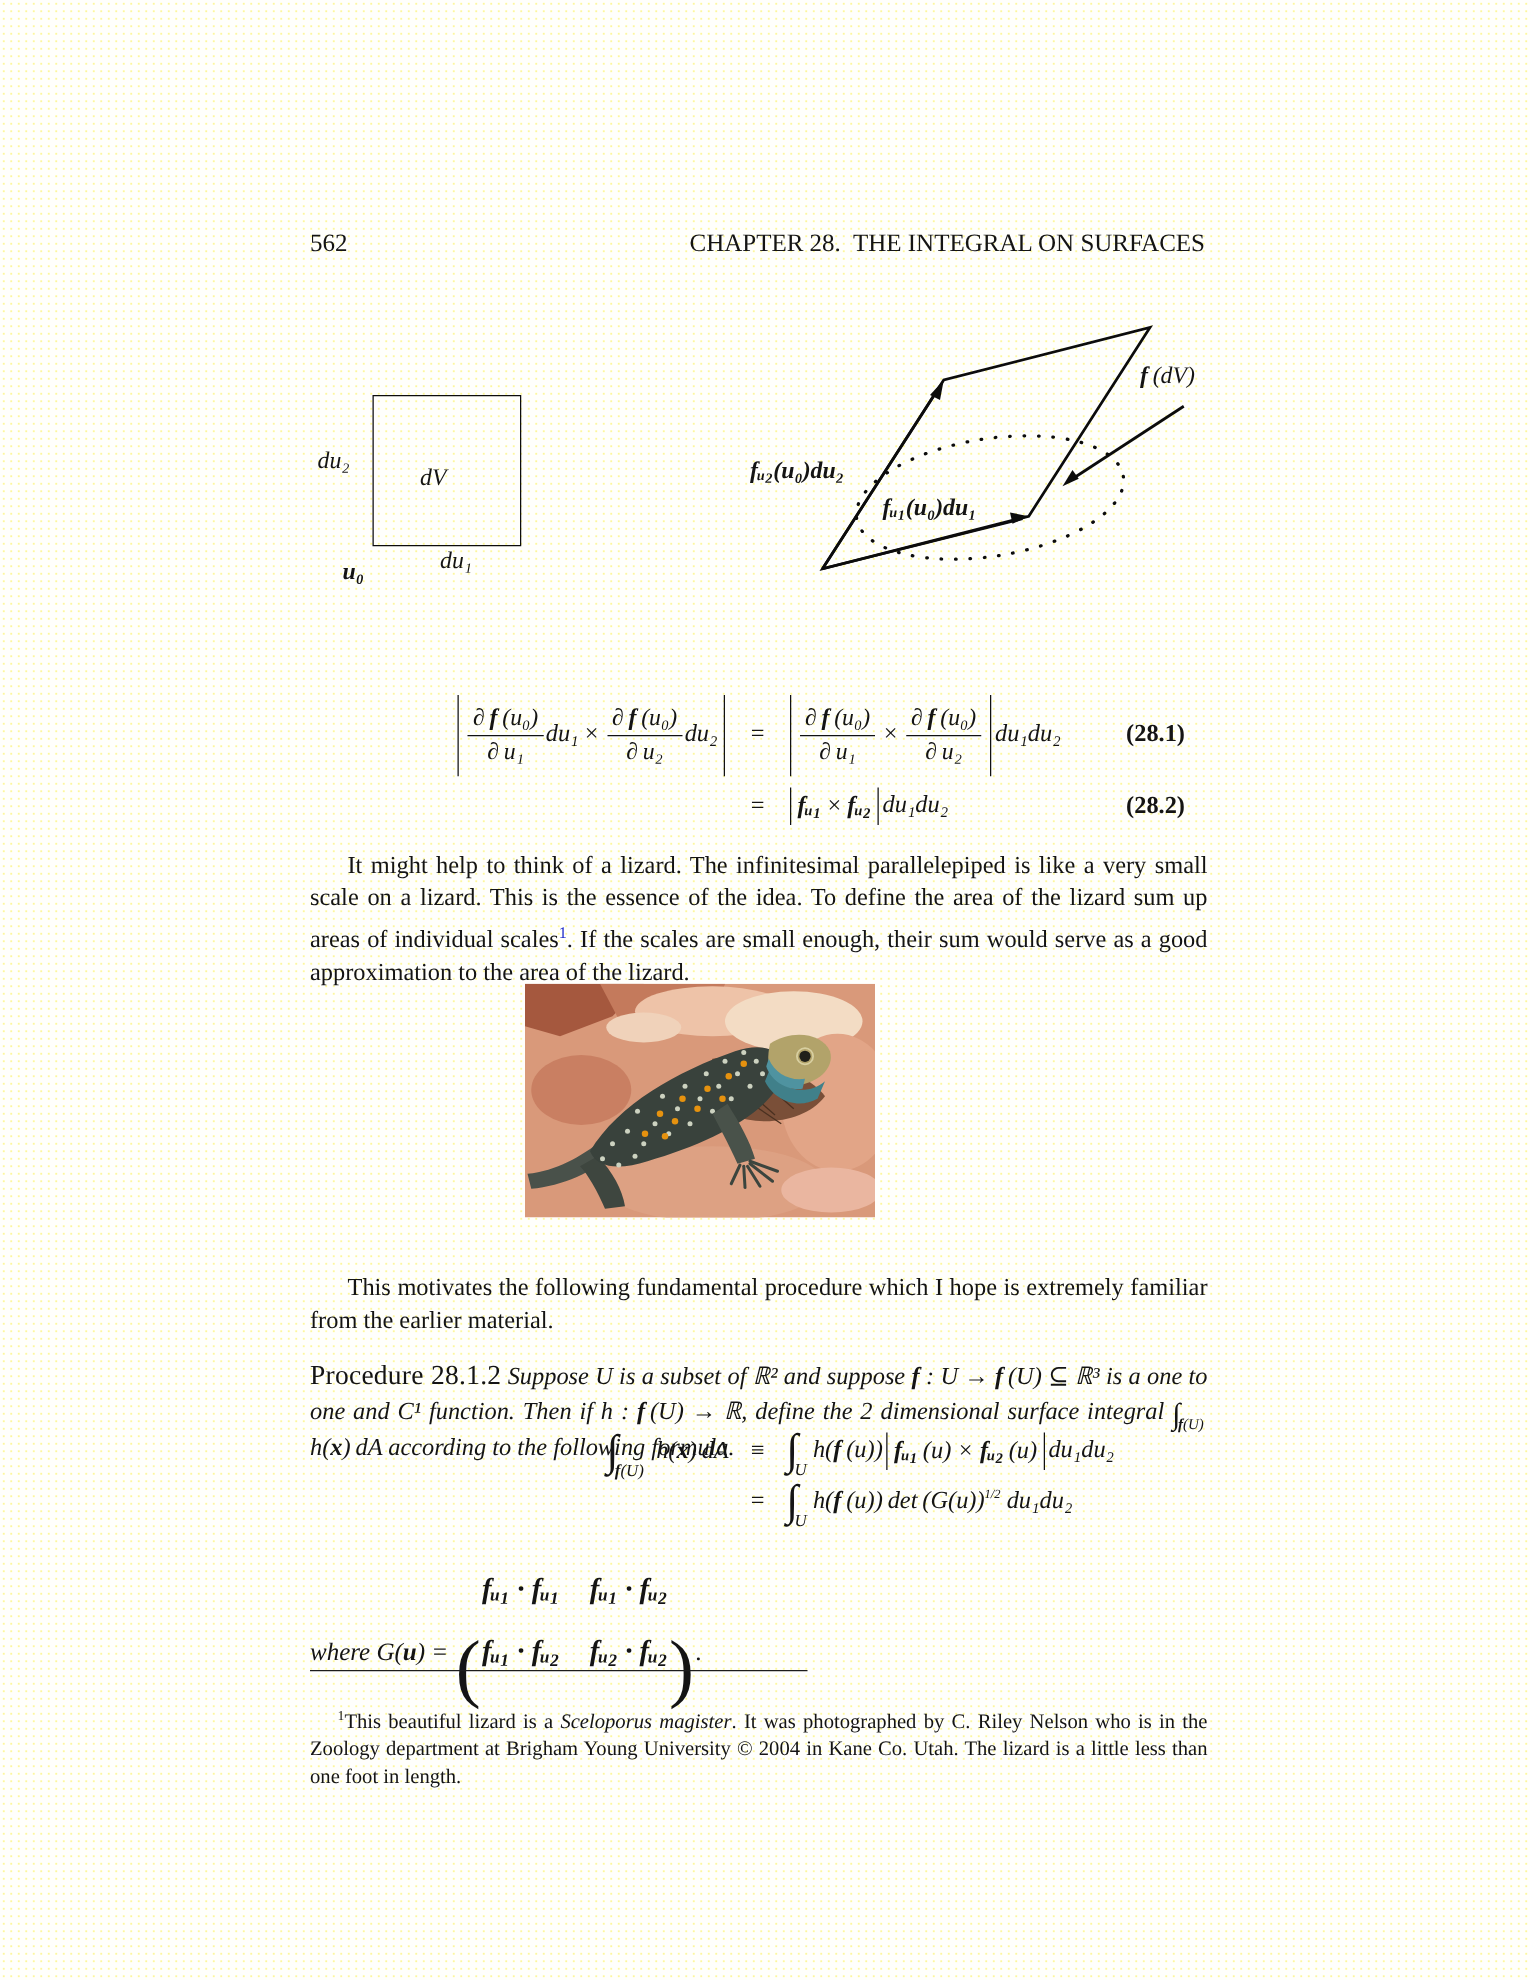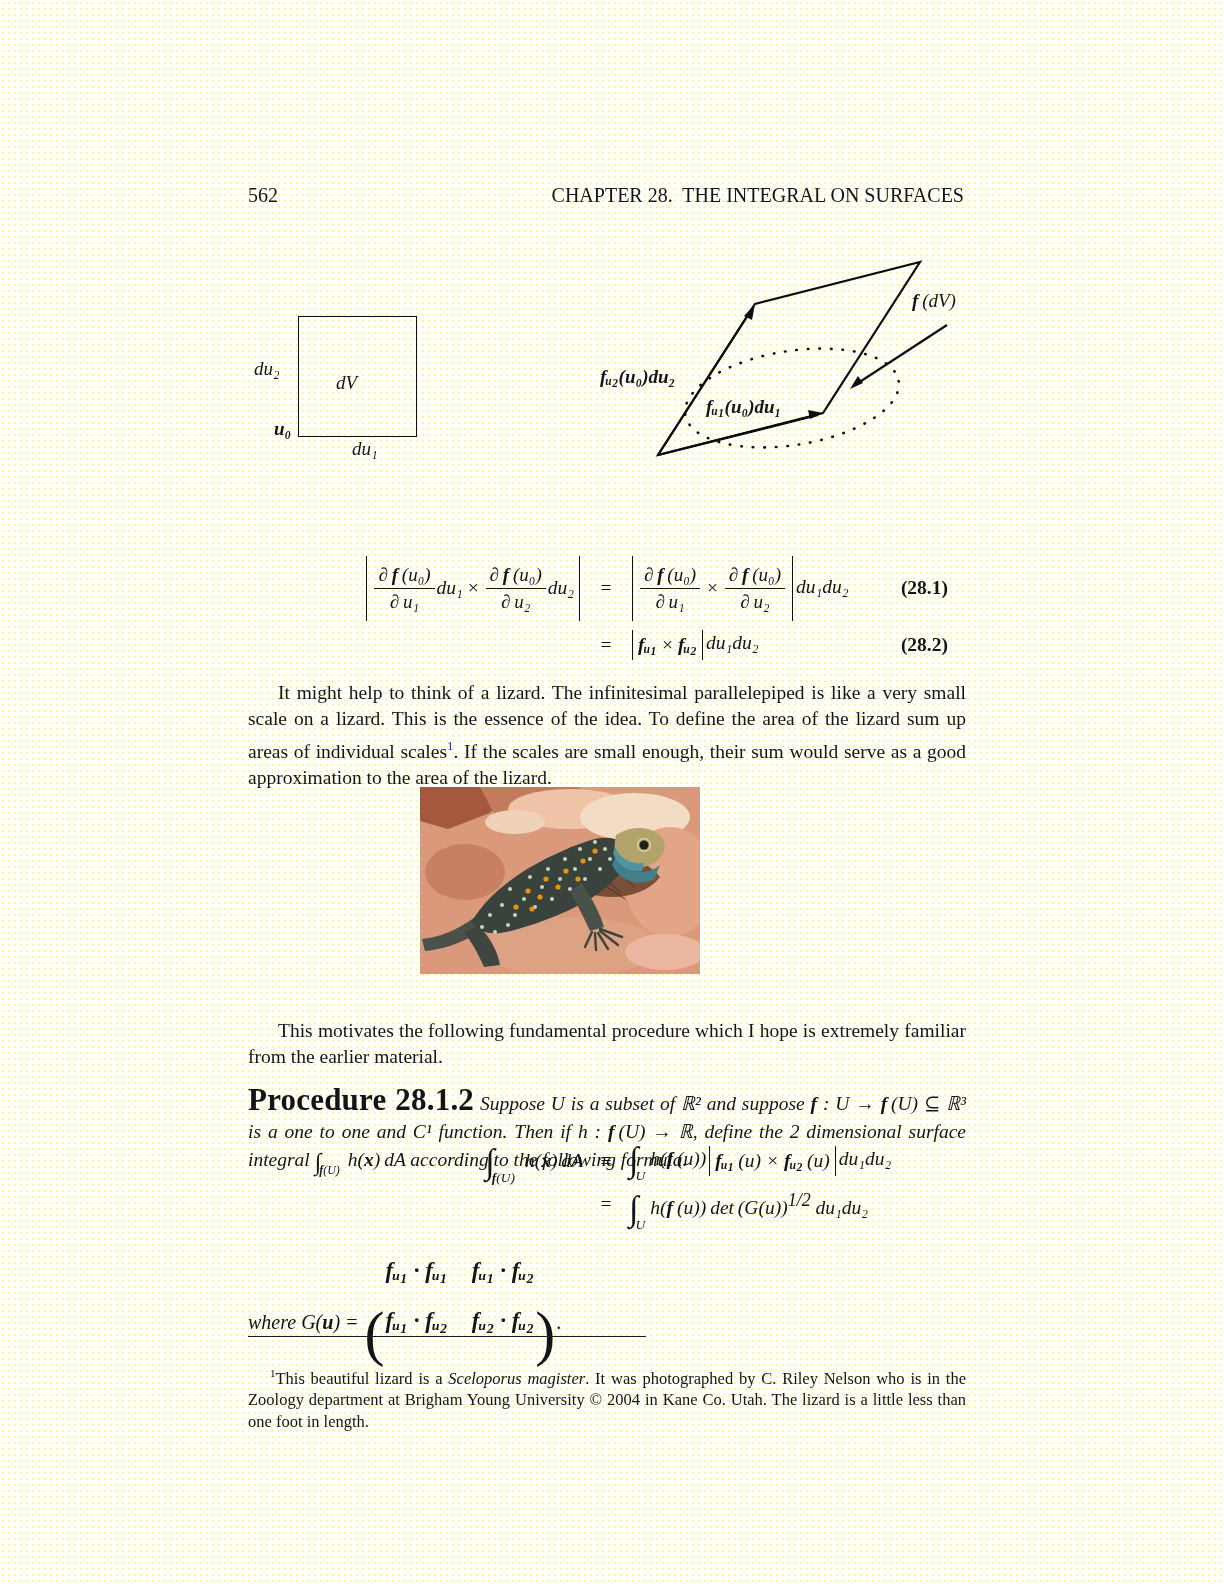--- a/index.html
+++ b/index.html
@@ -34,23 +34,23 @@
   .m{font-style:italic;}
   .frac{display:inline-block;text-align:center;vertical-align:middle;line-height:1.15;font-size:19px;margin:0 2px;}
   .frac .num{display:block;border-bottom:1.4px solid #111;padding:0 4px 2px;}
   .frac .den{display:block;padding-top:2px;}
   .norm{display:inline-flex;align-items:center;border-left:1.5px solid #111;border-right:1.5px solid #111;padding:4px 5px;margin:0 3px;vertical-align:middle;}
   .norm.tall{padding:8px 5px;}
   .dint{font-size:35px;font-style:normal;line-height:0;vertical-align:-6px;}
   .dint-sub{font-size:13.5px;font-style:italic;position:relative;top:15px;left:-3px;margin-right:2px;}
   .iint{font-size:24px;font-style:normal;line-height:0;vertical-align:-4px;}
   .iint-sub{font-size:12px;font-style:italic;position:relative;top:8px;left:-2px;margin-right:1px;}
-  sup.half{font-size:18px;}
-  
-  .proctitle{font-weight:bold;font-style:normal;font-size:31px;letter-spacing:0.2px;}
+  sup.half{font-size:10px;}
+  
+  .proctitle{font-weight:normal;font-style:normal;font-size:22px;letter-spacing:0.2px;}
   .procbody{font-style:italic;}
   
   .whereline{position:absolute;left:248px;top:1258px;display:flex;align-items:flex-end;font-size:20px;}
   .bigp{font-size:60px;font-weight:400;line-height:0;transform:scaleY(1.02);margin:0 1px;}
   .mat{display:inline-grid;grid-template-columns:auto auto;column-gap:30px;row-gap:1px;font-size:23px;text-align:left;gap:24px;}
   
   .fnrule{position:absolute;left:248px;top:1336px;width:398px;border-top:1.9px solid #1c1c1c;}
   .fnote{position:absolute;left:248px;top:1345px;width:718px;font-size:16.5px;line-height:22px;text-align:justify;text-indent:22px;}
   .photo{position:absolute;left:420px;top:787px;width:280px;height:187px;}
 </style>
@@ -61,21 +61,21 @@
 
   <div class="hdr">
     <span>562</span>
     <span>CHAPTER 28.&nbsp; THE INTEGRAL ON SURFACES</span>
   </div>
 
   <div class="fig">
     <div class="sq"></div>
     <span class="figlab" style="left:6px;top:108px;">du₂</span>
     <span class="figlab" style="left:88px;top:122px;">dV</span>
-    <span class="figlab bi" style="left:26px;top:168px;">u₀</span>
+    <span class="figlab bi" style="left:26px;top:197px;">u₀</span>
     <span class="figlab" style="left:104px;top:188px;">du₁</span>
 
     <svg class="fsvg" viewBox="0 0 368 218">
 
       <path d="M18,203 L115,52 L280,10 L183,161 Z" fill="none" stroke="#0c0c0c" stroke-width="2.2"></path>
 
       <ellipse cx="152" cy="146" rx="108" ry="47" fill="none" stroke="#0c0c0c" stroke-width="2.6" stroke-dasharray="0.5 11" stroke-linecap="round" transform="rotate(-9 152 146)"></ellipse>
 
       <line x1="18" y1="203" x2="112" y2="57" stroke="#0c0c0c" stroke-width="2.2"></line>
       <path d="M115,52 L104,64 L112,68 Z" fill="#0c0c0c"></path>

